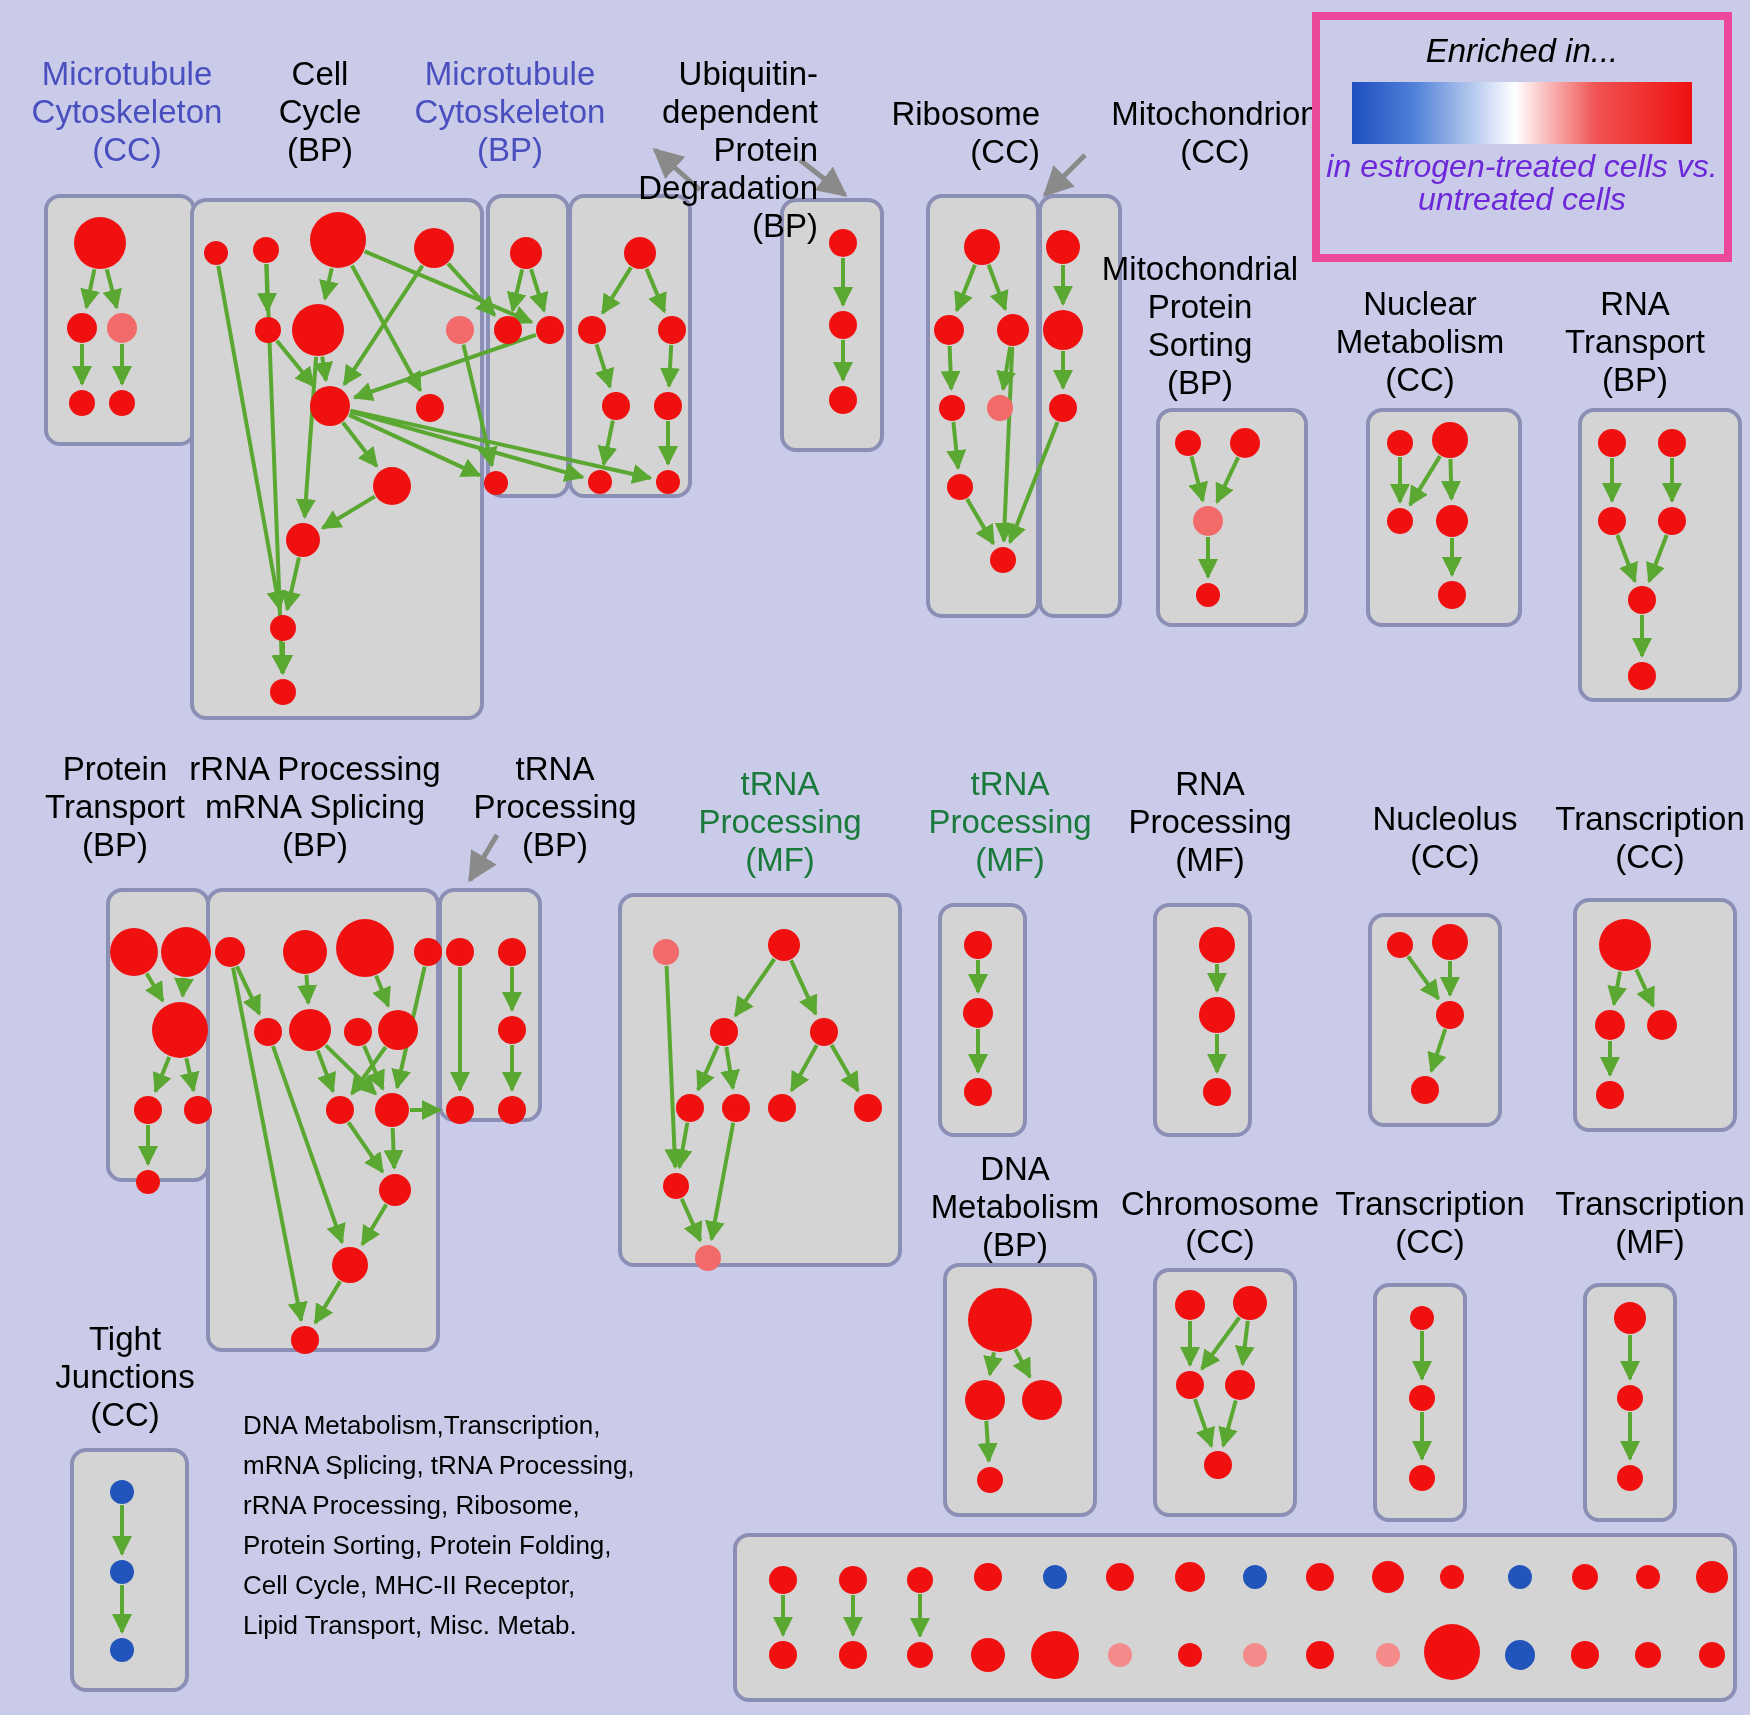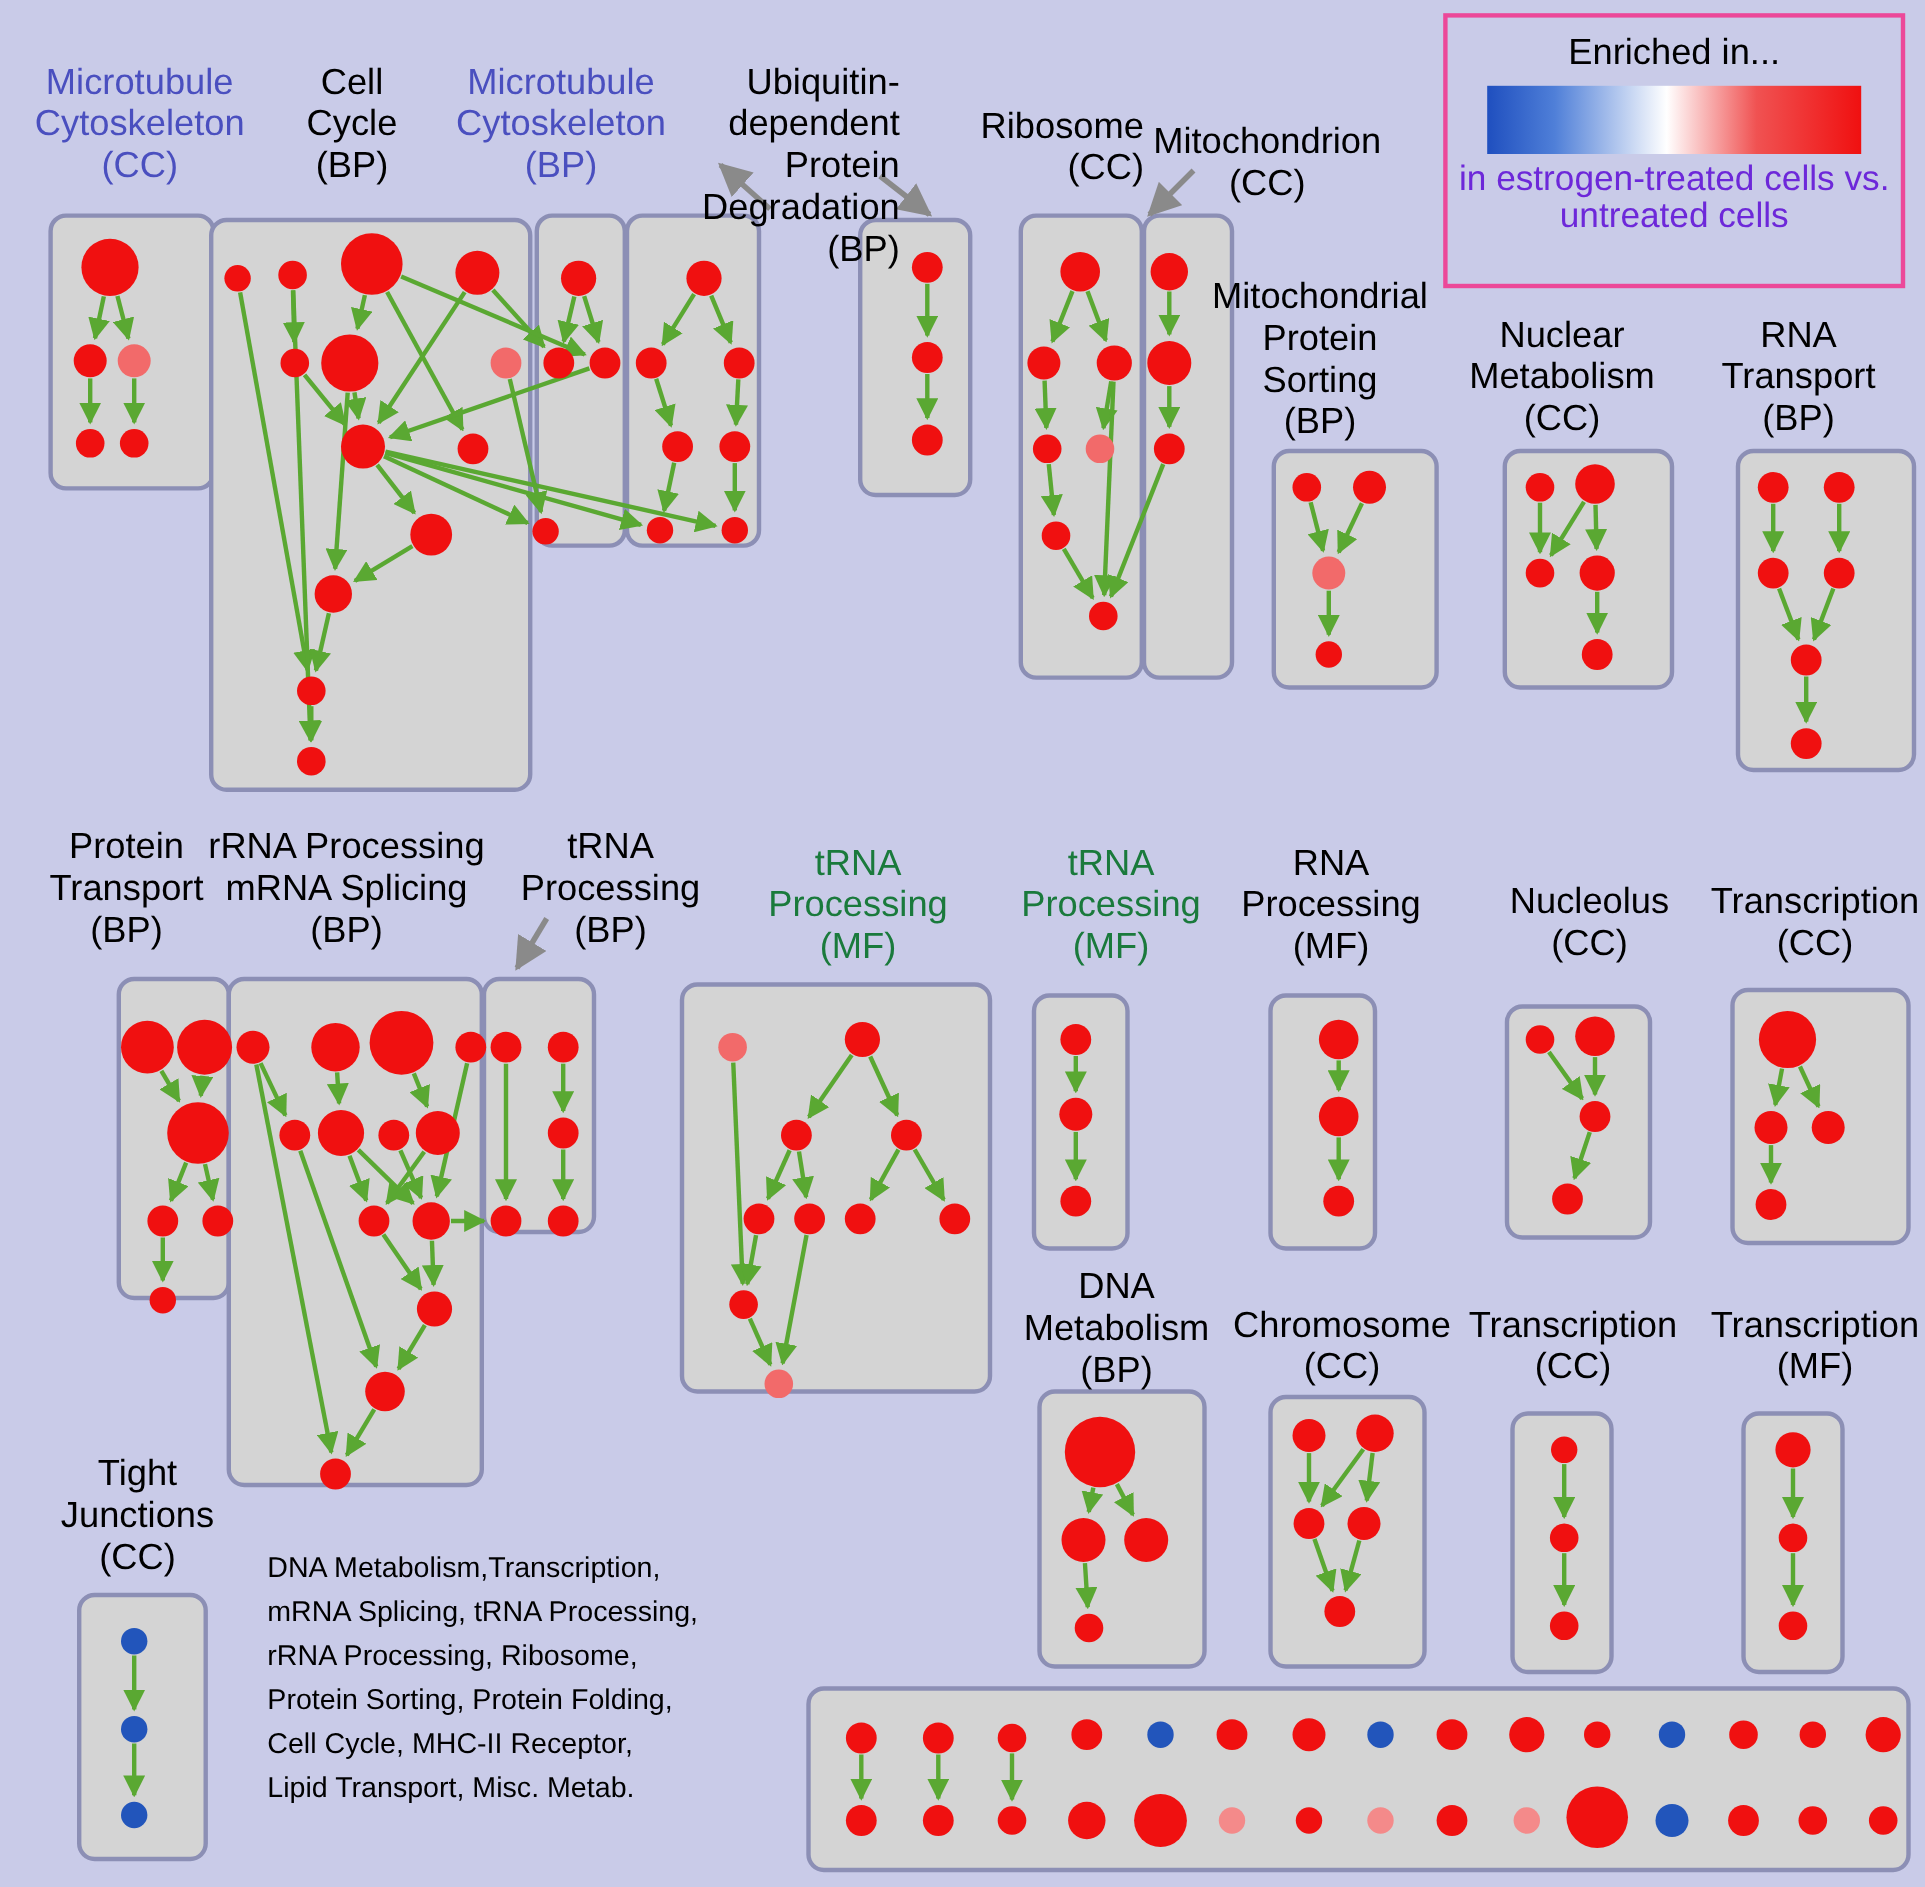--- a/index.html
+++ b/index.html
@@ -20,22 +20,23 @@
     white-space:pre-line;
     font-family:"Liberation Sans", sans-serif;
   }
   .label.blue{color:#4a4fbf;}
   .label.green{color:#1a7a3c;}
   .legend{
     position:absolute;
     right:18px;top:12px;
     width:420px;height:250px;
     background:#c9cbe8;
-    border:4px solid #ec4899;
+    border:8px solid #ec4899;
     box-sizing:border-box;
+    font-style:italic;
   }
   .legend-title{
     text-align:center;font-size:33px;margin-top:12px;color:#000;
   }
   .legend-bar{
     margin:12px auto 0 auto;
     width:340px;height:62px;
     background:linear-gradient(to right,#1f4fbf 0%,#4f7fd8 18%,#ffffff 48%,#f05252 72%,#f01010 100%);
   }
   .legend-row{
@@ -380,21 +381,21 @@
     <div class="label blue" style="left: 405px; top: 55px; width: 210px;">Microtubule
 Cytoskeleton
 (BP)</div>
     <div class="label" style="left: 618px; top: 55px; width: 200px; text-align: right;">Ubiquitin-
 dependent
 Protein
 Degradation
 (BP)</div>
     <div class="label" style="left: 870px; top: 95px; width: 170px; text-align: right;">Ribosome
 (CC)</div>
-    <div class="label" style="left: 1037px; top: 95px; width: 230px; margin-top: 14px;">Mitochondrion
+    <div class="label" style="left: 1100px; top: 95px; width: 230px;">Mitochondrion
 (CC)</div>
     <div class="label" style="left: 1095px; top: 250px; width: 210px;">Mitochondrial
 Protein
 Sorting
 (BP)</div>
     <div class="label" style="left: 1330px; top: 285px; width: 180px;">Nuclear
 Metabolism
 (CC)</div>
     <div class="label" style="left: 1545px; top: 285px; width: 180px;">RNA
 Transport

